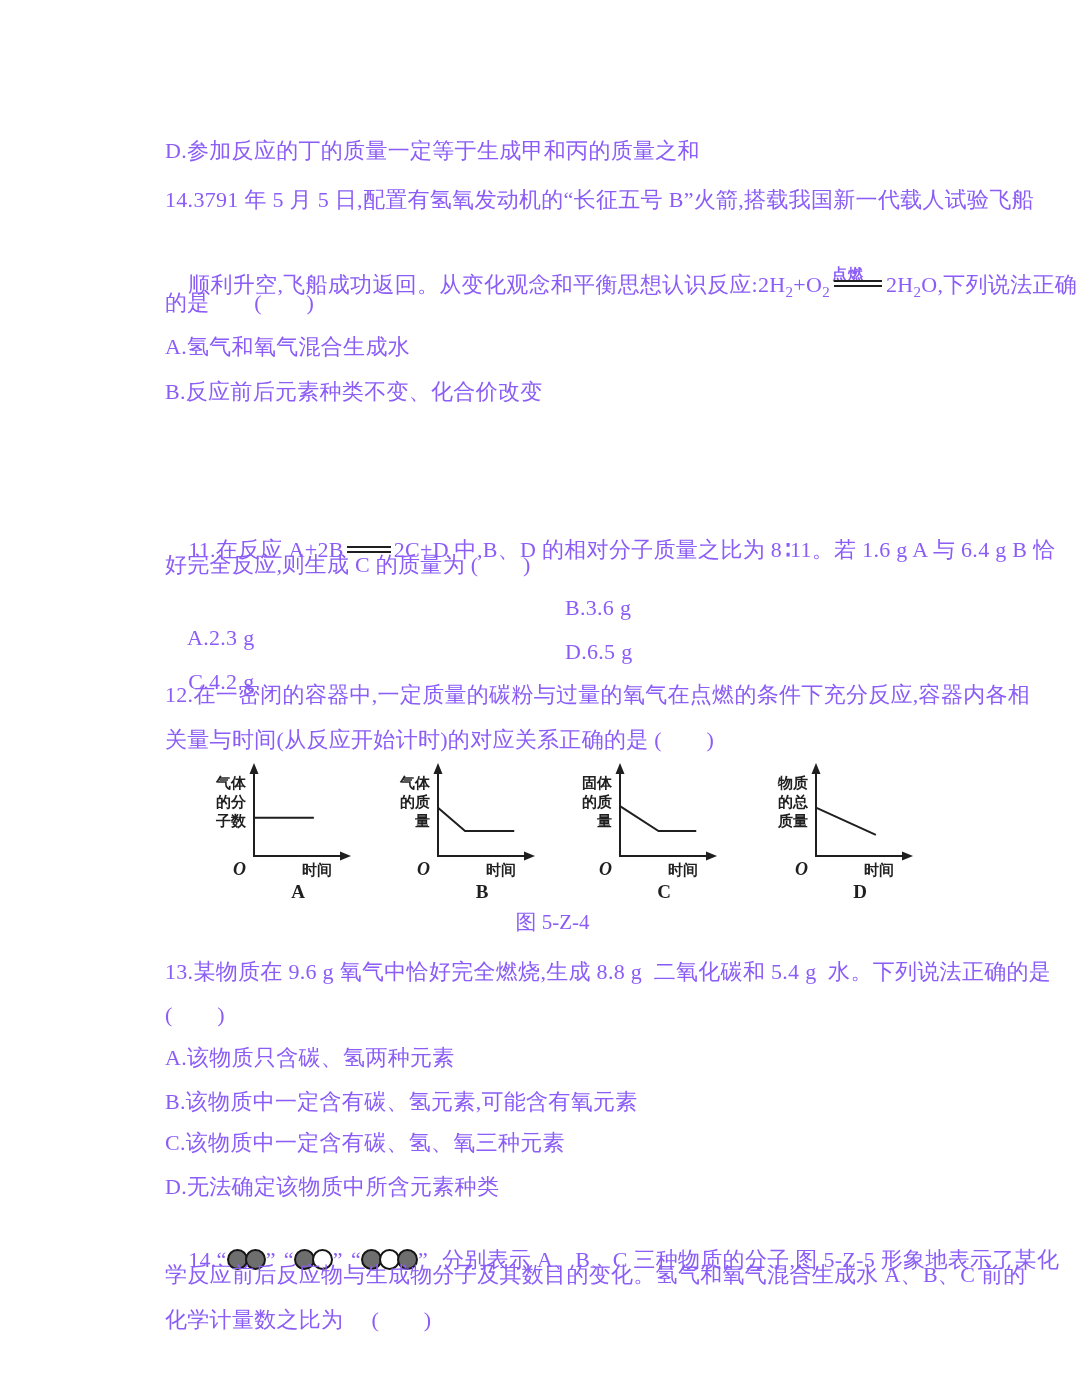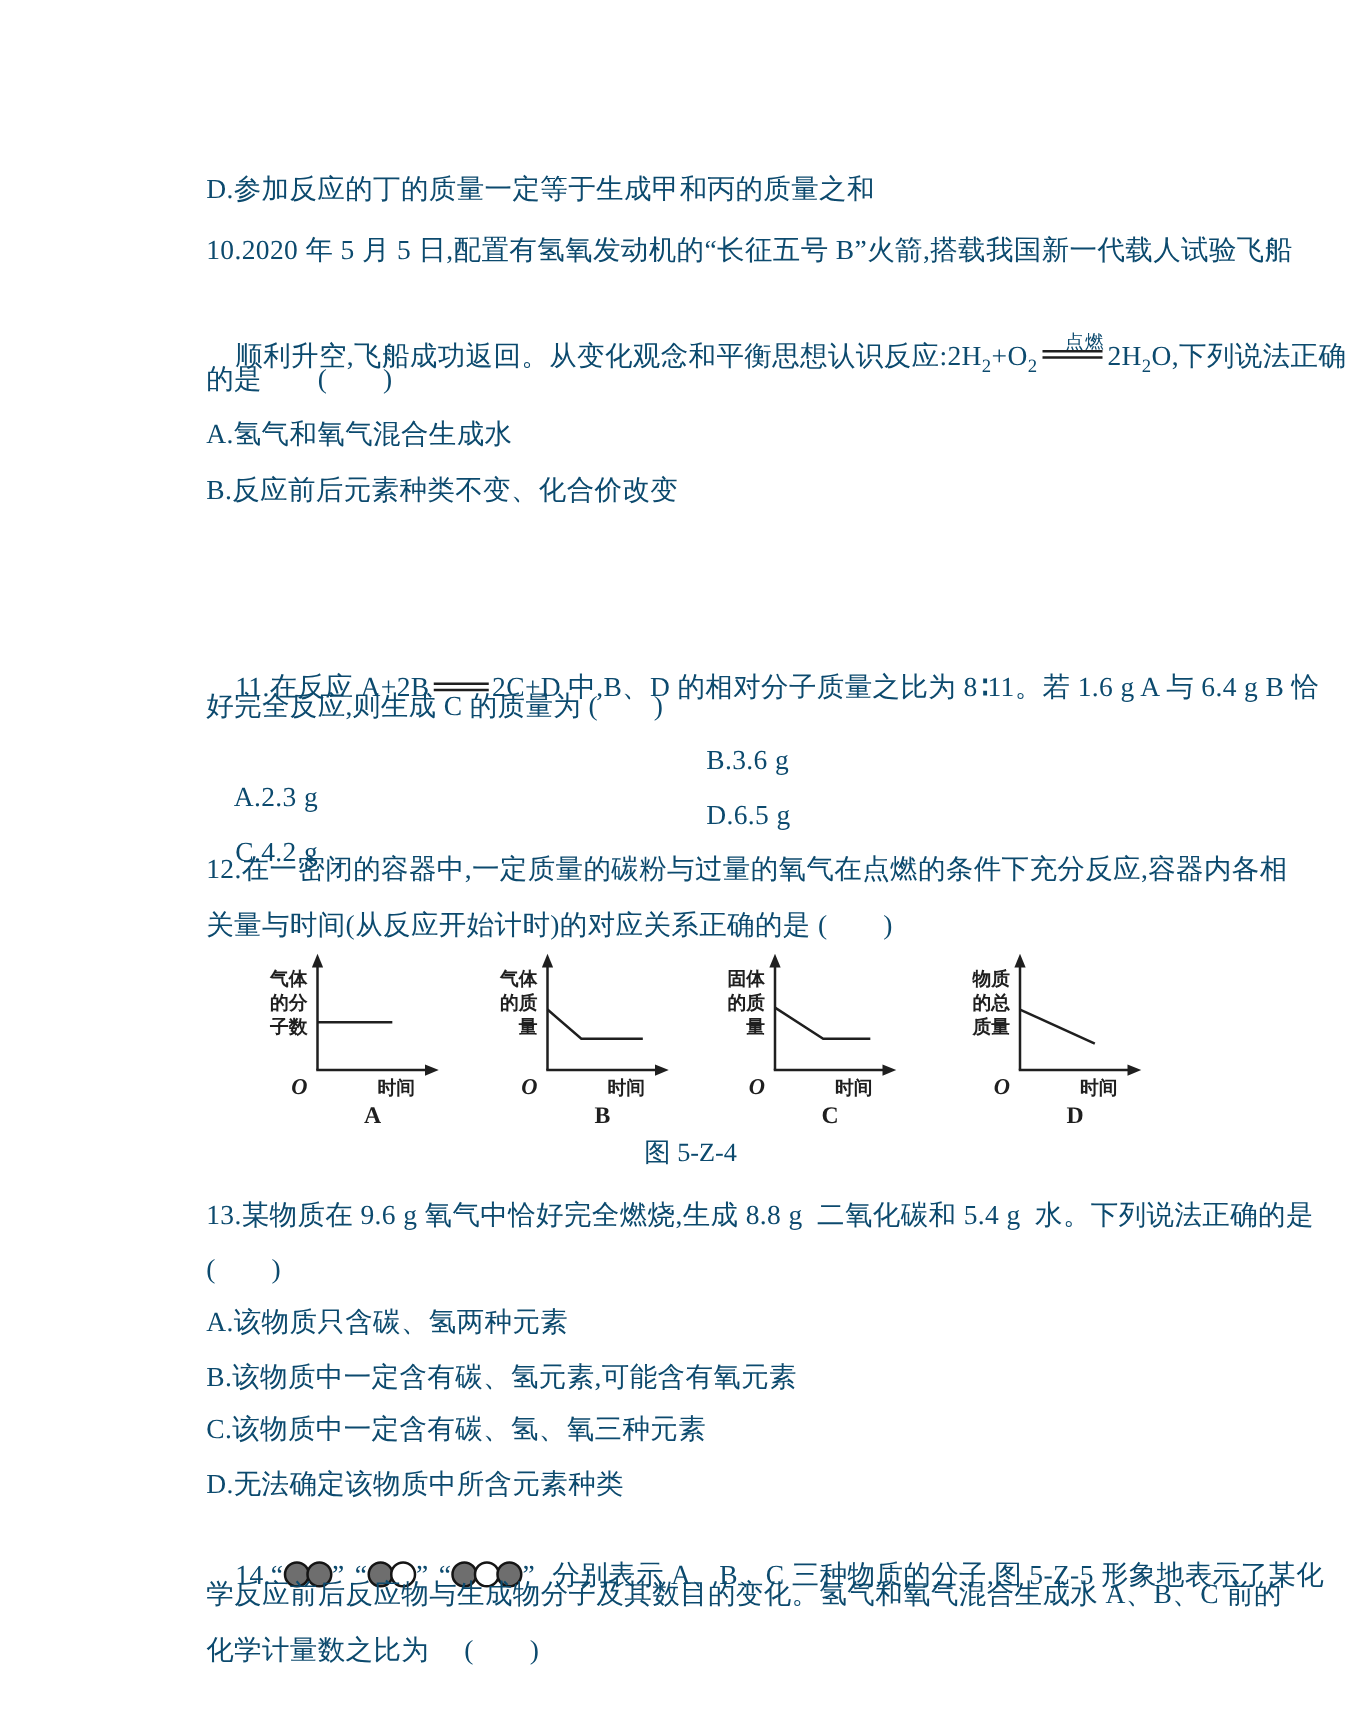--- a/index.html
+++ b/index.html
@@ -1,42 +1,42 @@
 <!DOCTYPE html>
 <html><head>
 <meta charset="utf-8">
 <style>
   html,body { margin:0; padding:0; background:#ffffff; }
   .page {
     position:relative;
     width:1080px; height:1385px;
     background:#ffffff;
     font-family:"Liberation Serif","DejaVu Serif",serif;
-    color:#0c4a6e;
+    color:#8b5cf6;
     overflow:hidden;
   }
   .line {
     position:absolute;
     left:165px;
     font-size:22px;
     line-height:30px;
     white-space:pre;
     letter-spacing:0.3px;
   }
   .opt2 { position:absolute; left:400px; top:0; white-space:pre;font-family:Liberation Serif, serif; }
   sub.fsub { font-size:15px; line-height:0; }
 
   
   .eq-stack {
     display:inline-block; position:relative;
     width:52px; height:12px; vertical-align:1px; margin:0 2px;
   }
   .eq-cond {
     position:absolute; left:0; right:0; bottom:9px;
-    text-align:right; font-size:15px; font-weight:400; line-height:1;
+    text-align:left; font-size:15px; font-weight:700; line-height:1;
     letter-spacing:1px;
   }
   .eq-dline {
     position:absolute; left:2px; right:2px; top:1px; height:7px;
     border-top:2px solid #1f1f1f; border-bottom:2px solid #1f1f1f;
     box-sizing:border-box;
   }
   
   .dbl-eq {
     display:inline-block; width:44px; height:7px;
@@ -69,21 +69,21 @@
   .atom.dark  { background:#6e6e6e; }
   .atom.light { background:#ffffff; }
 </style>
 </head>
 <body>
 
 <div class="page">
 
   <div class="line" style="top:136px">D.参加反应的丁的质量一定等于生成甲和丙的质量之和</div>
 
-  <div class="line" style="top:185px">10.2020 年 5 月 5 日,配置有氢氧发动机的“长征五号 B”火箭,搭载我国新一代载人试验飞船</div>
+  <div class="line" style="top:185px">14.3791 年 5 月 5 日,配置有氢氧发动机的“长征五号 B”火箭,搭载我国新一代载人试验飞船</div>
 
   <div class="line" style="top:240px">
     <span>顺利升空,飞船成功返回。从变化观念和平衡思想认识反应:2H</span><sub class="fsub">2</sub><span>+O</span><sub class="fsub">2</sub><span class="eq-stack"><span class="eq-cond">点燃</span><span class="eq-dline"></span></span><span>2H</span><sub class="fsub">2</sub><span>O,下列说法正确</span>
   </div>
 
   <div class="line" style="top:288px">的是　　(　　)</div>
   <div class="line" style="top:332px">A.氢气和氧气混合生成水</div>
   <div class="line" style="top:377px">B.反应前后元素种类不变、化合价改变</div>
 
   <div class="line" style="top:505px">

